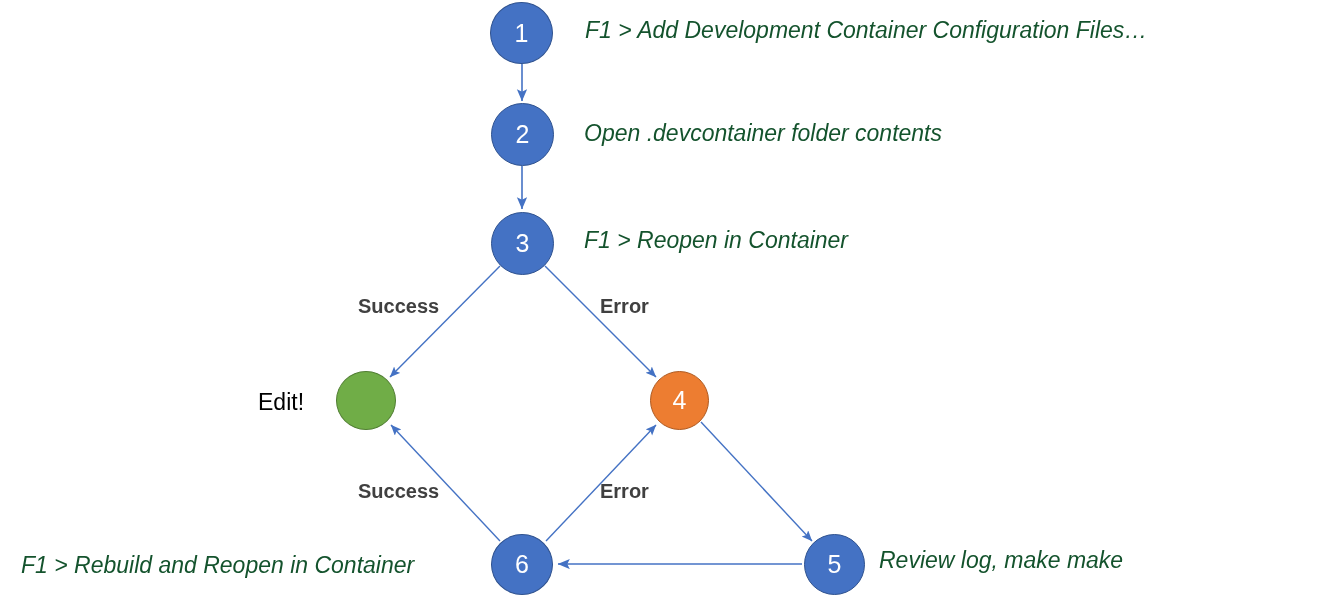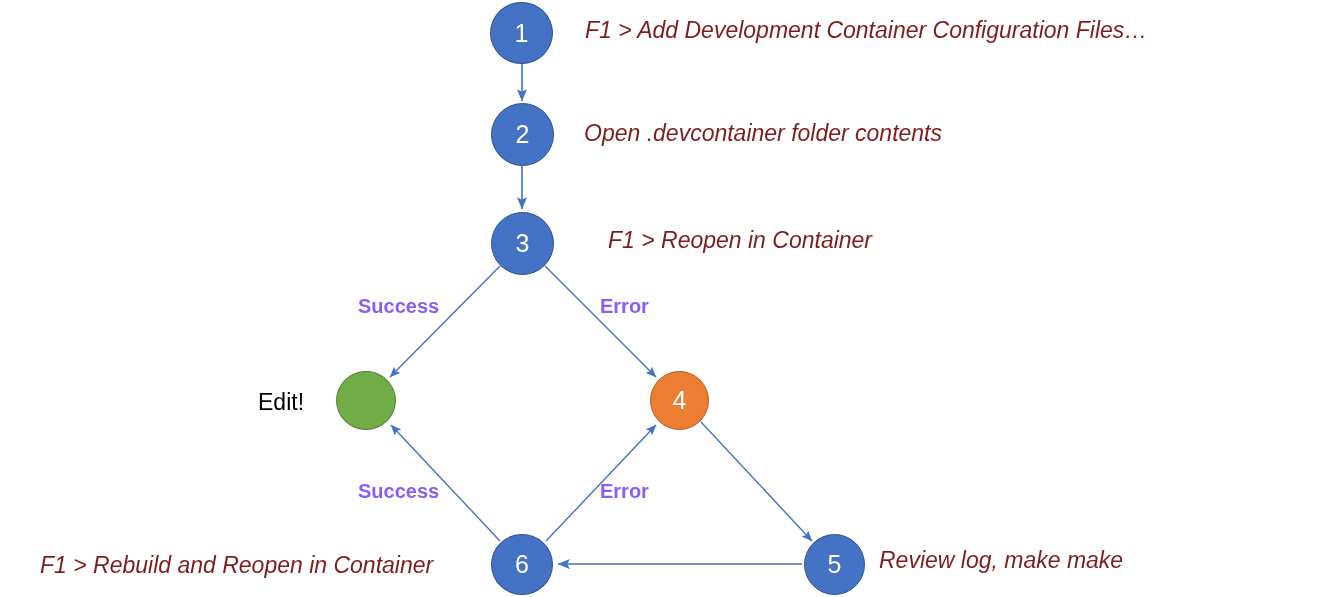--- a/index.html
+++ b/index.html
@@ -47,30 +47,30 @@
   }
   .node-green {
     background: #70AD47;
     border: 1.2px solid #507E32;
   }
   .step-label {
     position: absolute;
     font-family: "Liberation Sans", sans-serif;
     font-style: italic;
     font-size: 23px;
-    color: #7f1d1d;
+    color: #14532d;
     white-space: nowrap;
     line-height: 1;
   }
   .edge-label {
     position: absolute;
     font-family: "Liberation Sans", sans-serif;
     font-weight: bold;
     font-size: 20px;
-    color: #8b5cf6;
+    color: #404040;
     white-space: nowrap;
     line-height: 1;
   }
   .plain-label {
     position: absolute;
     font-family: "Liberation Sans", sans-serif;
     font-size: 23px;
     color: #000000;
     white-space: nowrap;
     line-height: 1;
@@ -130,26 +130,26 @@
   </div>
 
   <div class="node node-green" style="left:336px; top:371px; width:60px; height:59px;">
     <span></span>
   </div>
 
   <div class="step-label" style="left:585px; top:19px;">F1 &gt; Add Development Container Configuration Files…</div>
 
   <div class="step-label" style="left:584px; top:122px;">Open .devcontainer folder contents</div>
 
-  <div class="step-label" style="left:608px; top:229px;">F1 &gt; Reopen in Container</div>
+  <div class="step-label" style="left:584px; top:229px;">F1 &gt; Reopen in Container</div>
 
 
   <div class="step-label" style="left:879px; top:549px;">Review log, make make</div>
 
-  <div class="step-label" style="left:40px; top:554px;">F1 &gt; Rebuild and Reopen in Container</div>
+  <div class="step-label" style="left:21px; top:554px;">F1 &gt; Rebuild and Reopen in Container</div>
 
   <div class="plain-label" style="left:258px; top:391px;">Edit!</div>
 
   <div class="edge-label" style="left:358px; top:296px;">Success</div>
 
   <div class="edge-label" style="left:600px; top:296px;">Error</div>
 
   <div class="edge-label" style="left:358px; top:481px;">Success</div>
 
   <div class="edge-label" style="left:600px; top:481px;">Error</div>

